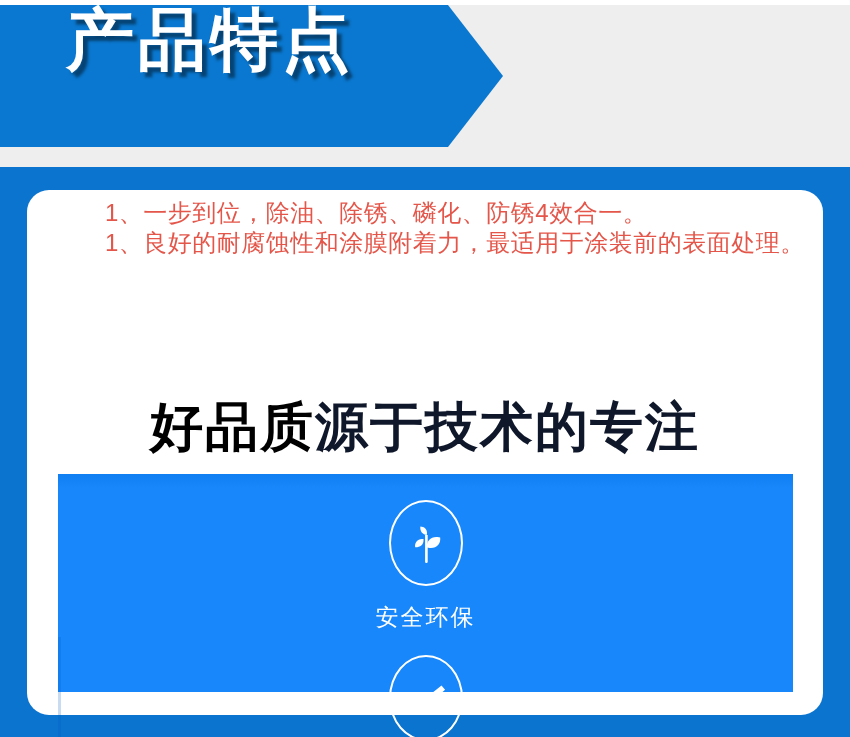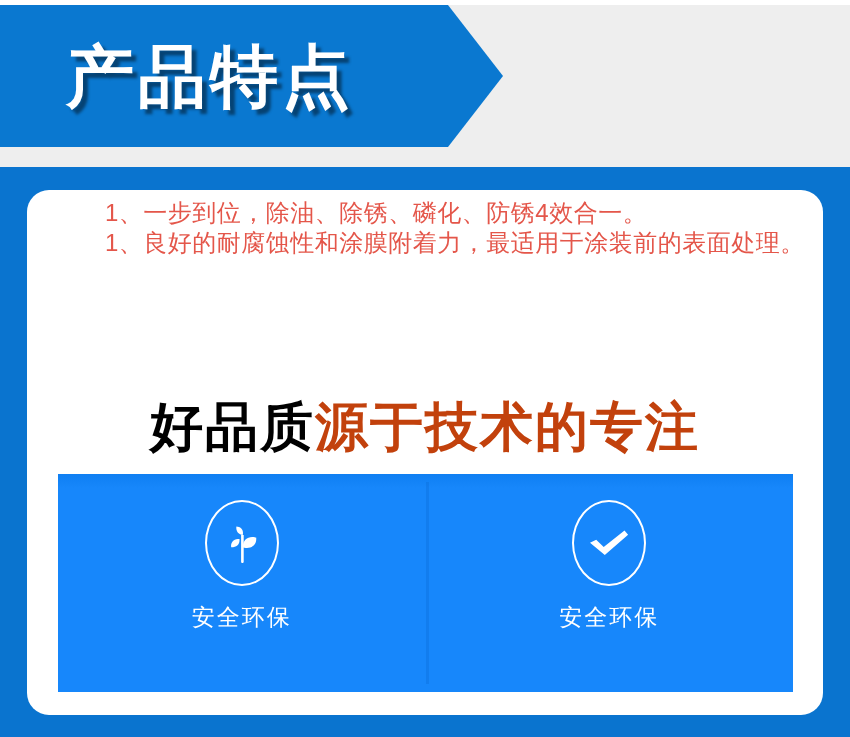--- a/index.html
+++ b/index.html
@@ -38,21 +38,21 @@
   .banner-arrow {
     position: absolute;
     left: 0;
     top: 5px;
     width: 503px;
     height: 142px;
     background: #0a78d0;
     -webkit-clip-path: polygon(0 0, 448px 0, 503px 71px, 448px 142px, 0 142px);
     clip-path: polygon(0 0, 448px 0, 503px 71px, 448px 142px, 0 142px);
     display: flex;
-    align-items: center;
+    align-items: flex-start;
   }
   .banner-title {
     margin-left: 66px;
     color: #ffffff;
     font-size: 68px;
     font-weight: bold;
     letter-spacing: 4px;
     line-height: 1;
     text-shadow: 5px 5px 3px rgba(0,0,0,0.45);
     white-space: nowrap;
@@ -103,32 +103,33 @@
     width: 796px;
     text-align: center;
     font-size: 53px;
     font-weight: bold;
     line-height: 1;
     letter-spacing: 2px;
     white-space: nowrap;
     user-select: none;
   }
   .headline .part-red  { color: #000000; }
-  .headline .part-blue { color: #c2410c; text-align: center; }
+  .headline .part-blue { color: #0f172a; text-align: center; }
 
   
   .feature-panel {
     position: absolute;
     left: 31px;
     top: 284px;
     width: 735px;
     height: 218px;
     background: #1787fb;
     background-image: linear-gradient(to bottom, #0f7ff2 0px, #1787fb 14px, #1787fb 100%);
     display: flex;
+    flex-direction: column;
   }
   .feature-col {
     position: relative;
     flex: 1 1 0;
     display: flex;
     flex-direction: column;
     align-items: center;
     justify-content: flex-start;
     padding-top: 26px;
   }

